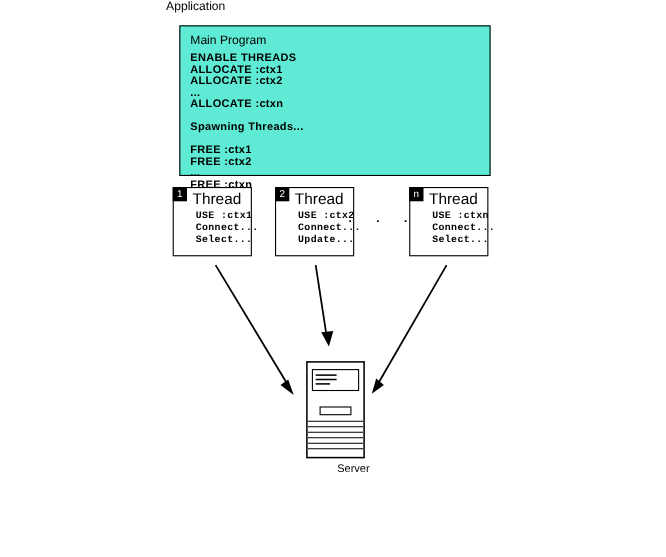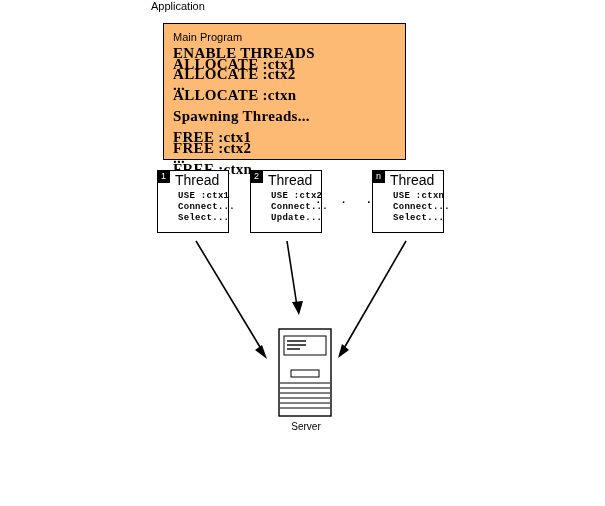--- a/index.html
+++ b/index.html
@@ -25,40 +25,40 @@
     top: 0px;
     font-size: 11px;
     font-family: "Liberation Sans", sans-serif;
     color: #000000;
     white-space: nowrap;
   }
   .main-box {
     position: absolute;
     left: 119px;
     top: 23px;
-    width: 243px;
+    width: 283px;
     height: 137px;
     border: 1px solid #000000;
-    background: #fdba74;
+    background: #5eead4;
     box-sizing: border-box;
   }
   .main-title {
     position: absolute;
     left: 9px;
     top: 7px;
     font-size: 11px;
     font-family: "Liberation Sans", sans-serif;
     white-space: nowrap;
   }
   .code {
     position: absolute;
     left: 9px;
     top: 24px;
-    font-family: Liberation Serif, serif;
-    font-size: 15px;
+    font-family: Liberation Sans, sans-serif;
+    font-size: 10px;
     font-weight: bold;
     line-height: 10.5px;
     white-space: pre;
     letter-spacing: 0.3px;
   }
   .thread-box {
     position: absolute;
     width: 72px;
     height: 63px;
     border: 1px solid #000000;
@@ -105,21 +105,21 @@
     font-size: 11px;
     font-weight: bold;
     letter-spacing: 6px;
     color: #000000;
   }
   .server-label {
     position: absolute;
     left: 232px;
     top: 421px;
     width: 60px;
-    text-align: center;
+    text-align: right;
     font-size: 10px;
     font-family: "Liberation Sans", sans-serif;
   }
   svg.overlay {
     position: absolute;
     left: 0;
     top: 0;
     width: 605px;
     height: 506px;
     pointer-events: none;

